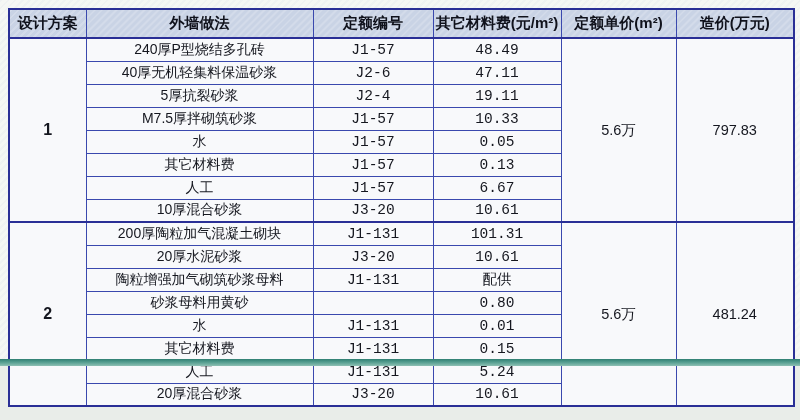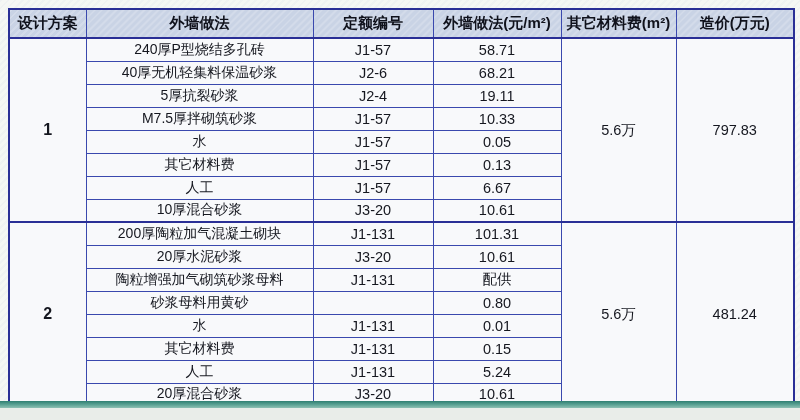--- a/index.html
+++ b/index.html
@@ -12,21 +12,21 @@
     --page-bg: #f5f7f4;
   }
   * { box-sizing: border-box; }
   html, body { margin: 0; padding: 0; }
   body {
     width: 800px; height: 420px; overflow: hidden;
     font-family: "Liberation Sans", "DejaVu Sans", sans-serif;
     background: #e9ede9;
   }
   .scan-page {
-    position: relative; width: 800px; height: 408px;
+    position: relative; width: 800px; height: 366px;
     background:
       repeating-linear-gradient(135deg, rgba(110,130,190,0.045) 0 2px, rgba(255,255,255,0) 2px 5px),
       var(--page-bg);
   }
   .scan-edge-bottom {
     position: absolute; left: 0; right: 0; bottom: 0; height: 7px;
     background: linear-gradient(180deg, #2f7f72 0%, #5ea496 55%, #8fc0b4 100%);
   }
   table.doc-table {
     position: absolute; left: 8px; top: 8px;
@@ -51,21 +51,21 @@
     color: #10121c;
   }
   tbody td {
     height: 23px;
     background: var(--cell-bg);
     font-size: 14px;
   }
   tbody tr.scheme-divider td { border-top: 2px solid var(--border-strong); }
   td.c-scheme { font-size: 16px; font-weight: 600; }
   td.c-method { font-size: 14px; }
-  td.c-code, td.c-price { font-size: 14.5px; }
+  td.c-code, td.c-price { font-size: 14.5px; font-family: Liberation Mono, monospace; }
   td.c-area, td.c-cost { font-size: 14.5px; margin-left: 37px; }
 </style>
 </head>
 <body>
 
 <div class="scan-page">
 
   <table class="doc-table">
     <colgroup>
       <col style="width:77px">
@@ -73,38 +73,38 @@
       <col style="width:120px">
       <col style="width:128px">
       <col style="width:115px">
       <col style="width:118px">
     </colgroup>
     <thead>
       <tr>
         <th>设计方案</th>
         <th>外墙做法</th>
         <th>定额编号</th>
-        <th>外墙做法(元/m²)</th>
-        <th>其它材料费(m²)</th>
+        <th>其它材料费(元/m²)</th>
+        <th>定额单价(m²)</th>
         <th>造价(万元)</th>
       </tr>
     </thead>
     <tbody id="table-body">
         <tr>
           <td class="c-scheme" rowspan="8">1</td>
           <td class="c-method">240厚P型烧结多孔砖</td>
           <td class="c-code">J1-57</td>
-          <td class="c-price">58.71</td>
+          <td class="c-price">48.49</td>
           <td class="c-area" rowspan="8">5.6万</td>
           <td class="c-cost" rowspan="8">797.83</td>
         </tr>
         <tr>
           <td class="c-method">40厚无机轻集料保温砂浆</td>
           <td class="c-code">J2-6</td>
-          <td class="c-price">68.21</td>
+          <td class="c-price">47.11</td>
         </tr>
         <tr>
           <td class="c-method">5厚抗裂砂浆</td>
           <td class="c-code">J2-4</td>
           <td class="c-price">19.11</td>
         </tr>
         <tr>
           <td class="c-method">M7.5厚拌砌筑砂浆</td>
           <td class="c-code">J1-57</td>
           <td class="c-price">10.33</td>

